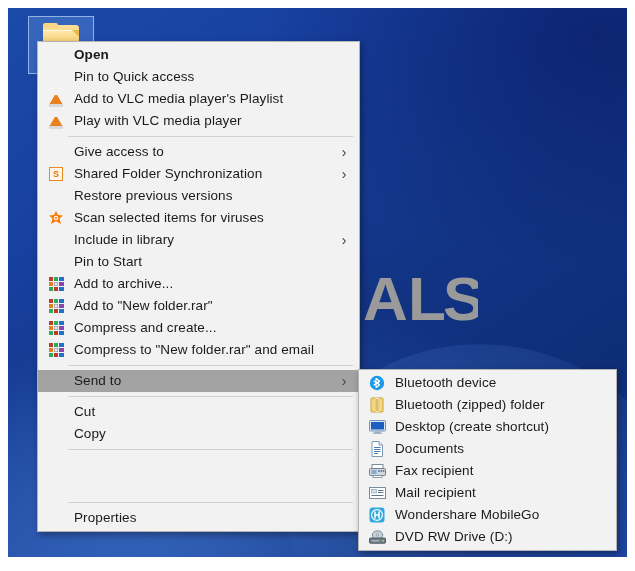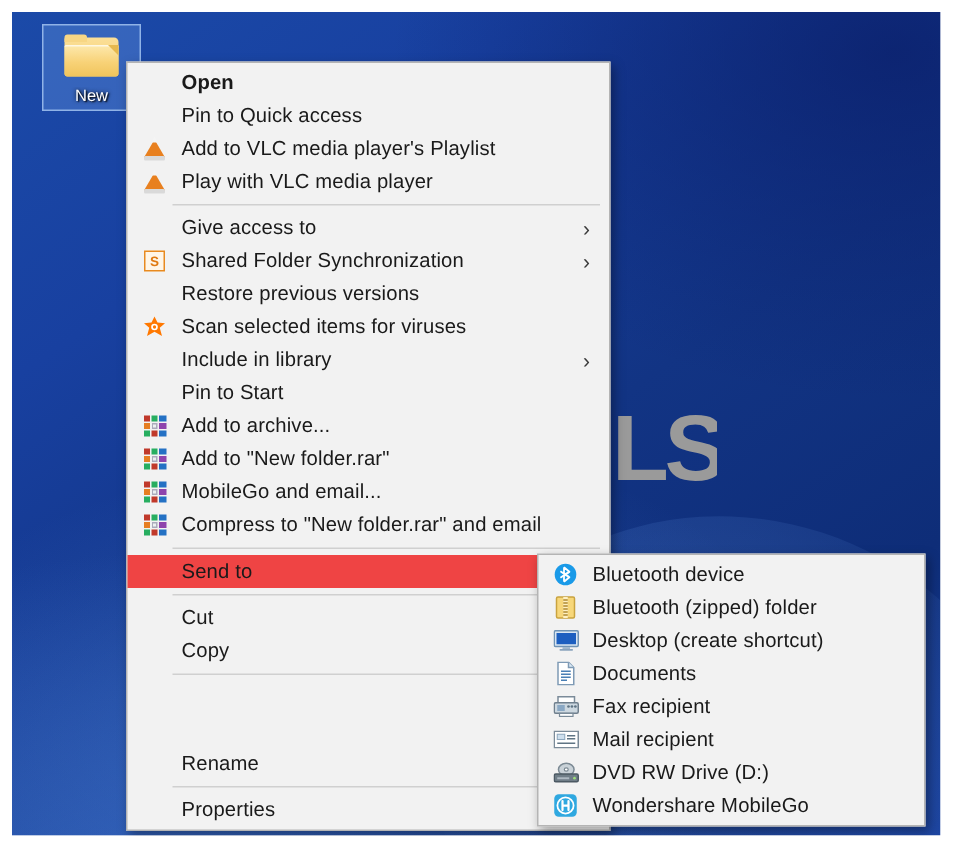--- a/index.html
+++ b/index.html
@@ -146,39 +146,38 @@
     padding: 2px 0;
     box-sizing: border-box;
     z-index: 50;
     font-size: 13.5px;
     color: #1a1a1a;
   }
   #menu-main {
     left: 37px;
     top: 41px;
     width: 323px;
-    margin-left: 47px;
   }
   #menu-sendto {
     left: 358px;
     top: 369px;
     width: 259px;
   }
 
   .menu-item {
     position: relative;
     display: flex;
     align-items: center;
     height: 22px;
     padding: 0 8px 0 6px;
     white-space: nowrap;
     cursor: default;
   }
   .menu-item.highlight {
-    background: #ef4444;
+    background: #a3a3a3;
   }
   .menu-item .icon-slot {
     width: 24px;
     min-width: 24px;
     height: 18px;
     display: flex;
     align-items: center;
     justify-content: center;
     margin-right: 6px;
   }
@@ -423,21 +422,21 @@
             <i style="background:#27ae60"></i>
             <i style="background:#2471c4"></i>
             <i style="background:#e67e22"></i>
             <i style="background:#ecf0f1;box-shadow:inset 0 0 0 1px #aab"></i>
             <i style="background:#8e44ad"></i>
             <i style="background:#27ae60"></i>
             <i style="background:#c0392b"></i>
             <i style="background:#2471c4"></i>
           </span>
         </span>
-        <span class="label">MobileGo and email...</span>
+        <span class="label">Compress and create...</span>
         <span class="chevron"></span>
       </div>
       <div class="menu-item">
         <span class="icon-slot">
           <span class="ico-rar">
             <i style="background:#c0392b"></i>
             <i style="background:#27ae60"></i>
             <i style="background:#2471c4"></i>
             <i style="background:#e67e22"></i>
             <i style="background:#ecf0f1;box-shadow:inset 0 0 0 1px #aab"></i>
@@ -467,25 +466,20 @@
         <span class="label">Copy</span>
         <span class="chevron"></span>
       </div>
       <div class="menu-sep"></div>
       <div class="menu-item">
         <span class="icon-slot"></span>
         <span class="chevron"></span>
       </div>
       <div class="menu-item">
         <span class="icon-slot"></span>
-        <span class="chevron"></span>
-      </div>
-      <div class="menu-item">
-        <span class="icon-slot"></span>
-        <span class="label">Rename</span>
         <span class="chevron"></span>
       </div>
       <div class="menu-sep"></div>
       <div class="menu-item">
         <span class="icon-slot"></span>
         <span class="label">Properties</span>
         <span class="chevron"></span>
       </div>
     </div>
 
@@ -566,39 +560,39 @@
               <line x1="9" y1="3.5" x2="14.5" y2="3.5"></line>
               <line x1="9" y1="5.5" x2="14.5" y2="5.5"></line>
               <line x1="2.5" y1="8.5" x2="14.5" y2="8.5"></line>
             </g>
           </svg>
         </span>
         <span class="label">Mail recipient</span>
       </div>
       <div class="menu-item">
         <span class="icon-slot">
+          <svg class="ico-wms" viewBox="0 0 16 16">
+            <rect x="0.5" y="0.5" width="15" height="15" rx="3" fill="#2fa8e0"></rect>
+            <circle cx="8" cy="8" r="5.4" fill="none" stroke="#ffffff" stroke-width="1.2"></circle>
+            <path d="M6 5 V11 M10 5 V11 M6 8 H10" stroke="#ffffff" stroke-width="1.5" fill="none" stroke-linecap="round"></path>
+          </svg>
+        </span>
+        <span class="label">Wondershare MobileGo</span>
+      </div>
+      <div class="menu-item">
+        <span class="icon-slot">
           <svg class="ico-dvd" viewBox="0 0 17 14">
             <ellipse cx="8.5" cy="5" rx="5.2" ry="4.2" fill="#c9d2d8" stroke="#7c8a94" stroke-width="1"></ellipse>
             <ellipse cx="8.5" cy="5" rx="1.3" ry="1.1" fill="#ffffff" stroke="#7c8a94" stroke-width="0.8"></ellipse>
             <rect x="0.5" y="8" width="16" height="5.2" rx="1" fill="#6f7d87" stroke="#4c5963" stroke-width="1"></rect>
             <rect x="2.5" y="10.2" width="8" height="1.3" fill="#aeb9c2"></rect>
             <circle cx="14" cy="10.8" r="0.9" fill="#9fe07a"></circle>
           </svg>
         </span>
         <span class="label">DVD RW Drive (D:)</span>
       </div>
-      <div class="menu-item">
-        <span class="icon-slot">
-          <svg class="ico-wms" viewBox="0 0 16 16">
-            <rect x="0.5" y="0.5" width="15" height="15" rx="3" fill="#2fa8e0"></rect>
-            <circle cx="8" cy="8" r="5.4" fill="none" stroke="#ffffff" stroke-width="1.2"></circle>
-            <path d="M6 5 V11 M10 5 V11 M6 8 H10" stroke="#ffffff" stroke-width="1.5" fill="none" stroke-linecap="round"></path>
-          </svg>
-        </span>
-        <span class="label">Wondershare MobileGo</span>
-      </div>
     </div>
 
   <div id="frame-top"></div>
   <div id="frame-left"></div>
   <div id="frame-right"></div>
   <div id="frame-bottom"></div>
 </div>
 
 </body></html>

